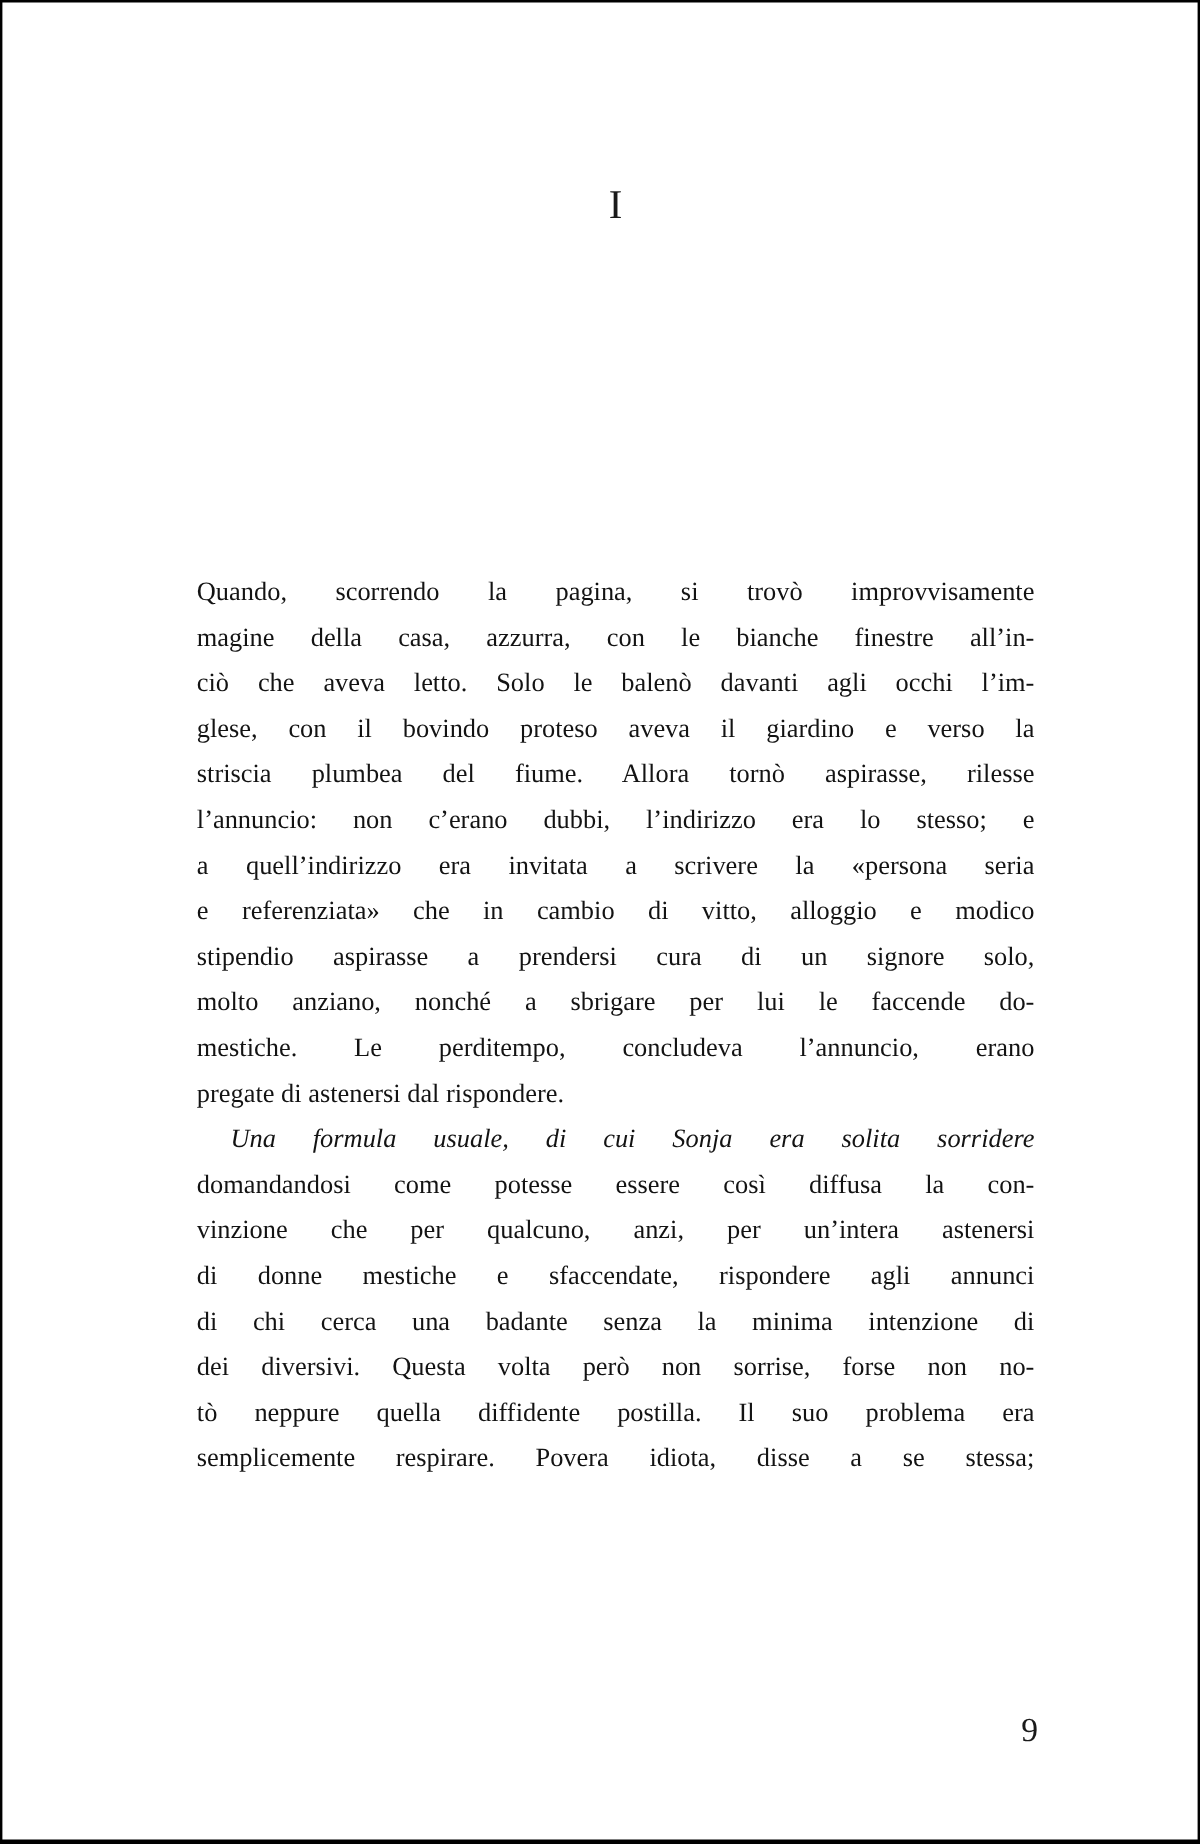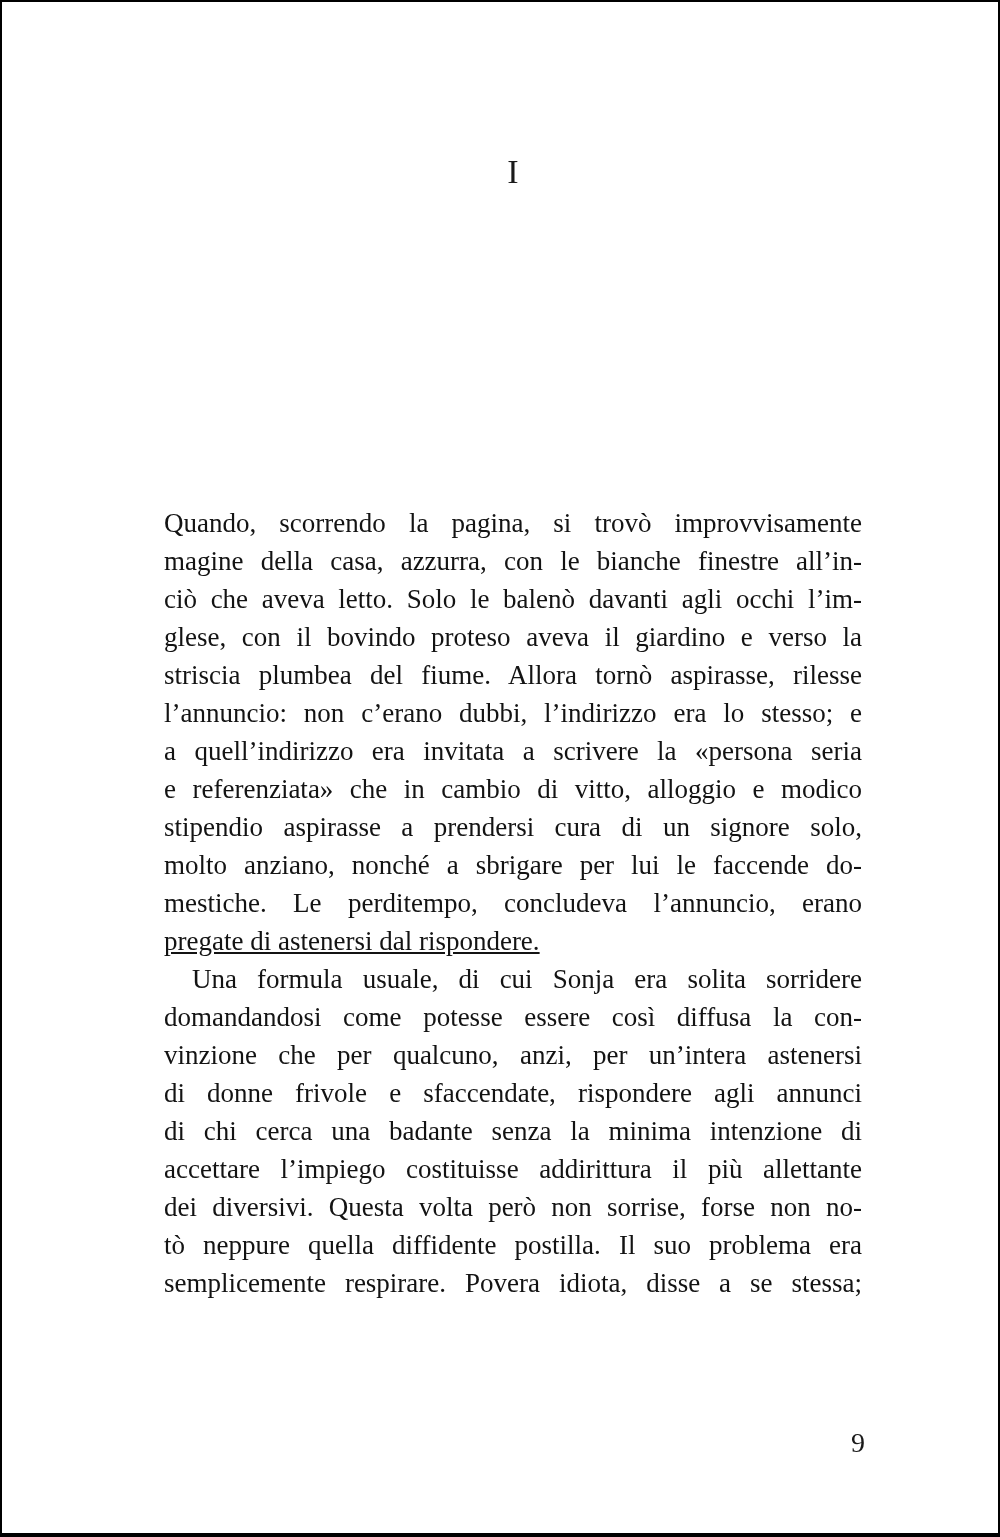--- a/index.html
+++ b/index.html
@@ -25,39 +25,39 @@
     top: 152px;
     width: 698px;
     text-align: center;
     font-size: 34px;
     line-height: 36px;
     color: #1a1a1a;
   }
   .text-block {
     position: absolute;
     left: 162px;
-    top: 502px;
+    top: 472px;
     width: 698px;
-    font-size: 27px;
+    font-size: 22px;
   }
   .line {
     height: 38px;
     line-height: 38px;
     text-align: justify;
     text-align-last: justify;
     overflow: hidden;
     white-space: nowrap;
   }
   .line.para-end {
     text-align: right;
     text-align-last: left;
-    text-decoration: underline;
   }
   .line.indent {
     text-indent: 28px;
+    font-style: italic;
   }
   .page-number {
     position: absolute;
     left: 806px;
     top: 1424px;
     width: 100px;
     text-align: center;
     font-size: 28px;
     line-height: 34px;
     color: #1a1a1a;
@@ -79,23 +79,22 @@
     <div class="line">l’annuncio: non c’erano dubbi, l’indirizzo era lo stesso; e</div>
     <div class="line">a quell’indirizzo era invitata a scrivere la «persona seria</div>
     <div class="line">e referenziata» che in cambio di vitto, alloggio e modico</div>
     <div class="line">stipendio aspirasse a prendersi cura di un signore solo,</div>
     <div class="line">molto anziano, nonché a sbrigare per lui le faccende do-</div>
     <div class="line">mestiche. Le perditempo, concludeva l’annuncio, erano</div>
     <div class="line para-end">pregate di astenersi dal rispondere.</div>
     <div class="line indent">Una formula usuale, di cui Sonja era solita sorridere</div>
     <div class="line">domandandosi come potesse essere così diffusa la con-</div>
     <div class="line">vinzione che per qualcuno, anzi, per un’intera astenersi</div>
-    <div class="line">di donne frivole e sfaccendate, rispondere agli annunci</div>
+    <div class="line">di donne mestiche e sfaccendate, rispondere agli annunci</div>
     <div class="line">di chi cerca una badante senza la minima intenzione di</div>
-    <div class="line">accettare l’impiego costituisse addirittura il più allettante</div>
     <div class="line">dei diversivi. Questa volta però non sorrise, forse non no-</div>
     <div class="line">tò neppure quella diffidente postilla. Il suo problema era</div>
     <div class="line">semplicemente respirare. Povera idiota, disse a se stessa;</div>
   </div>
 
   <div class="page-number">9</div>
 
 </div>
 
 </body></html>

